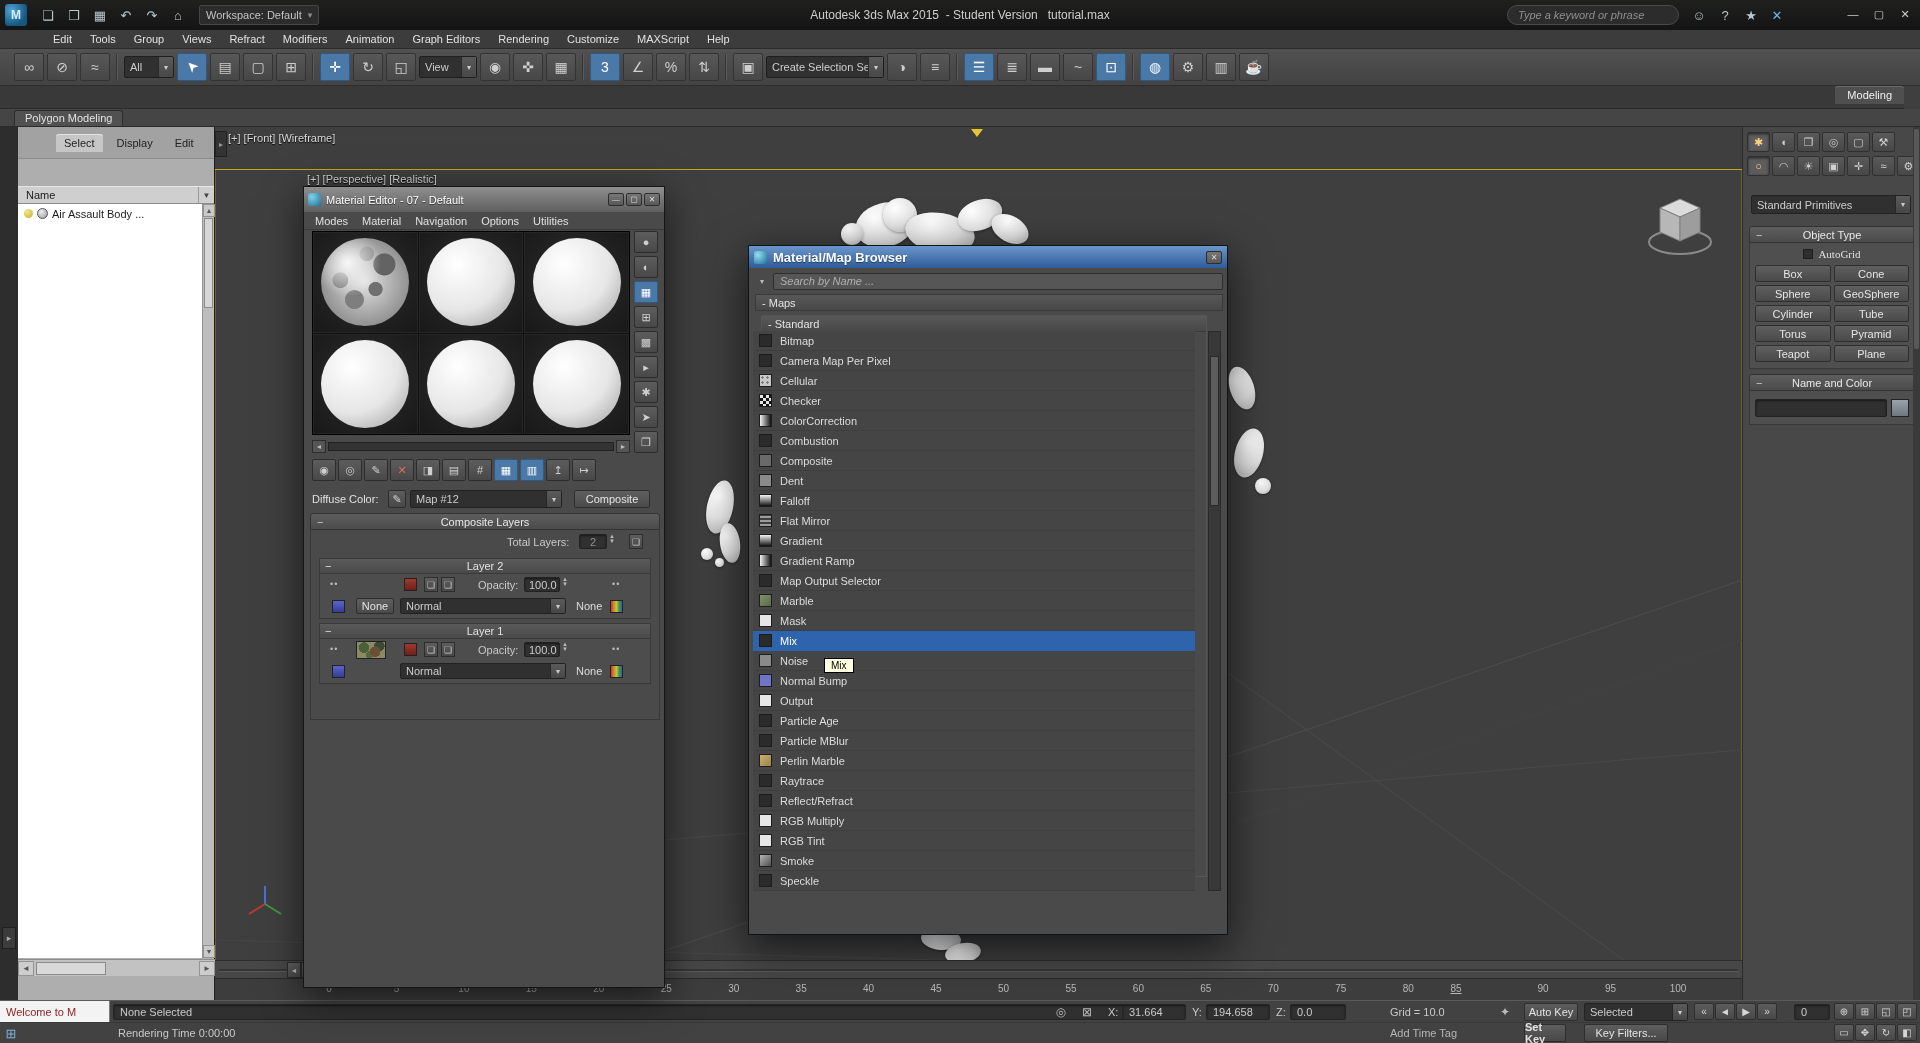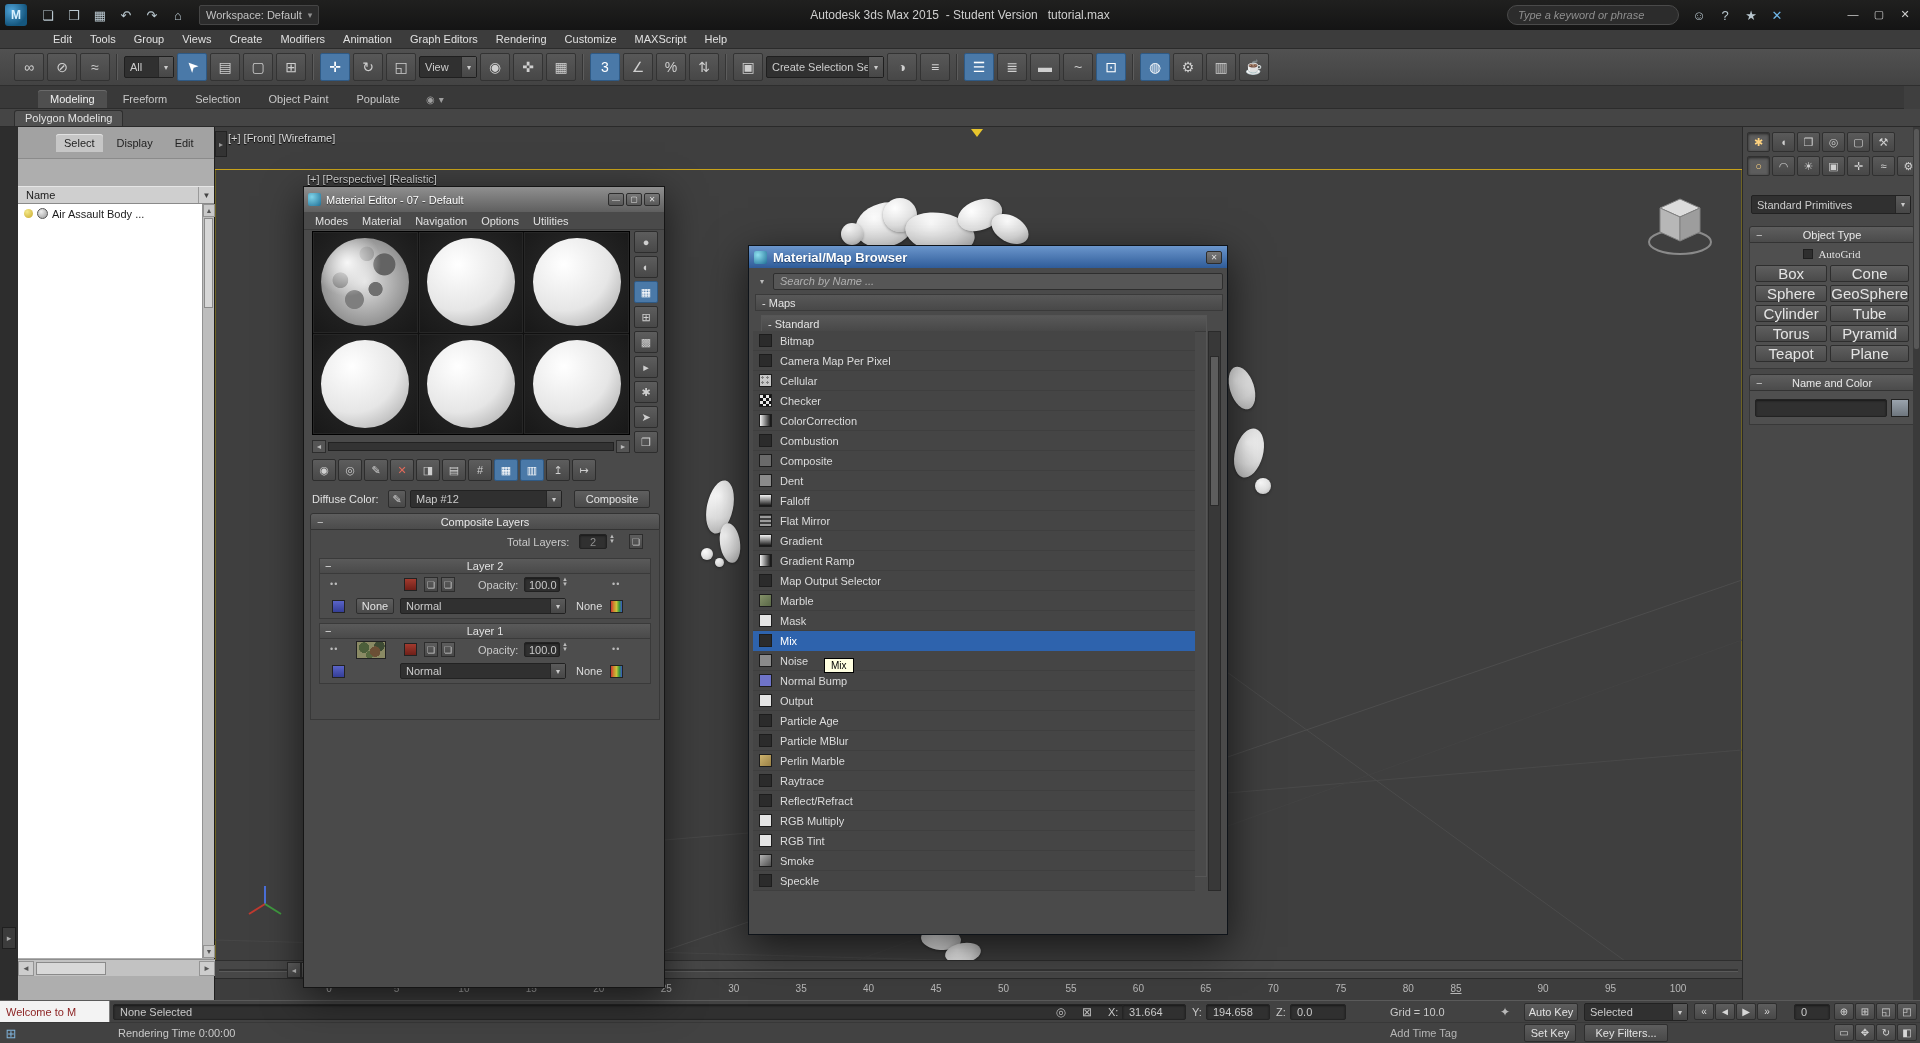--- a/index.html
+++ b/index.html
@@ -43,21 +43,21 @@
   .ib .cursorg { display:inline-block; transform:rotate(225deg); }
   .tsep { width:2px; height:26px; background:#353535; border-right:1px solid #5c5c5c; margin:0 3px; }
   .tselect { height:22px; background:#303030; border:1px solid #1f1f1f; border-radius:2px;
              display:flex; align-items:center; color:#ccc; }
   .tselect .tsel-text { flex:1; padding:0 5px; overflow:hidden; white-space:nowrap; }
   .tselect .tsel-arrow { width:15px; height:100%; background:linear-gradient(#5a5a5a,#474747);
              border-left:1px solid #2a2a2a; display:flex; align-items:center; justify-content:center; font-size:8px; }
 
   
   #ribbontabs { position:absolute; left:0; top:86px; width:1904px; height:23px; background:#393939;
-                border-bottom:1px solid #2c2c2c; display:flex; align-items:flex-end; padding-left:38px; gap:4px; }
+                border-bottom:1px solid #2c2c2c; display:flex; align-items:flex-end; padding-left:30px; gap:4px;flex-direction:column; }
   .rtab { padding:3px 12px; color:#c8c8c8; border-radius:3px 3px 0 0; cursor:default; }
   .rtab.active { background:#4f4f4f; color:#f0f0f0; box-shadow:inset 0 1px 0 #6a6a6a; }
   #ribbon-extra { display:flex; align-items:center; gap:4px; margin-left:10px; color:#9f9f9f; font-size:10px; padding-bottom:3px;}
   #polybar { position:absolute; left:0; top:109px; width:1920px; height:18px; background:#454545;
              border-bottom:1px solid #2a2a2a; display:flex; align-items:center; }
   #polytab { margin-left:14px; padding:1px 10px 2px; background:#515151; border:1px solid #2e2e2e;
              border-bottom:none; border-radius:3px 3px 0 0; color:#e2e2e2; }
   #vp-pin { position:absolute; left:971px; top:129px; width:0; height:0; z-index:4;
             border-left:6px solid transparent; border-right:6px solid transparent; border-top:8px solid #e8c52c; }
 
@@ -258,21 +258,21 @@
   .cpico { width:23px; height:20px; background:linear-gradient(#5a5a5a,#474747); border:1px solid #303030; border-radius:2px;
            color:#cfcfcf; font-size:11px; display:flex; align-items:center; justify-content:center; }
   .cpico.active { background:#5d5d5d; box-shadow:inset 0 1px 3px #222; color:#ffd37f; }
   #cp-dropdown { position:absolute; left:8px; top:68px; width:160px; height:19px; }
   .cp-rollhdr { position:absolute; left:6px; width:166px; }
   #cp-objtype-body { position:absolute; left:6px; top:116px; width:166px; height:126px; background:#4f4f4f;
                      border:1px solid #383838; border-top:none; }
   #cp-autogrid { display:flex; align-items:center; justify-content:center; gap:5px; height:22px; color:#e0e0e0;font-family:Liberation Serif, serif; }
   #cp-autogrid .cb { width:10px; height:10px; background:#2e2e2e; border:1px solid #1e1e1e; }
   #cp-btns { display:grid; grid-template-columns:1fr 1fr; gap:3px; padding:0 5px; }
-  #cp-btns .rbtn { height:17px; font-size:15px; }
+  #cp-btns .rbtn { height:17px; font-size:11px; }
   #cp-name-body { position:absolute; left:6px; top:264px; width:166px; height:34px; background:#4f4f4f;
                   border:1px solid #383838; border-top:none; display:flex; align-items:center; padding:0 5px; gap:4px; }
   #cp-name-field { flex:1; height:18px; }
   #cp-color-swatch { width:18px; height:18px; background:linear-gradient(#9aa3ad,#6e767e); border:1px solid #222; }
   #cp-scroll { position:absolute; right:0; top:0; width:7px; height:873px; background:#3a3a3a; }
   #cp-scroll .vthumb { position:absolute; left:1px; top:2px; width:5px; height:220px; background:#585858; border-radius:2px; }
 </style>
 </head>
 <body>
 
@@ -305,21 +305,21 @@
         <div class="qico">▢</div>
         <div class="qico">✕</div>
       </div>
   </div>
 
   <div id="menubar">
       <div class="menu-item">Edit</div>
       <div class="menu-item">Tools</div>
       <div class="menu-item">Group</div>
       <div class="menu-item">Views</div>
-      <div class="menu-item">Create</div>
+      <div class="menu-item">Refract</div>
       <div class="menu-item">Modifiers</div>
       <div class="menu-item">Animation</div>
       <div class="menu-item">Graph Editors</div>
       <div class="menu-item">Rendering</div>
       <div class="menu-item">Customize</div>
       <div class="menu-item">MAXScript</div>
       <div class="menu-item">Help</div>
     </div>
 
   <div id="toolbar">
@@ -532,21 +532,21 @@
         <div class="navb">⊞</div>
         <div class="navb">◱</div>
         <div class="navb">◰</div>
       </div>
   </div>
 
   <div id="srow2" class="statusrow">
     <div id="mini-grid-icon">⊞</div>
     <div class="slabel" style="left:118px; top:4px;">Rendering Time  0:00:00</div>
     <div class="slabel" style="left:1390px; top:4px; color:#b5b5b5;">Add Time Tag</div>
-    <div class="sbtn" style="left:1524px; width:52px; top:1px;">Set Key</div>
+    <div class="sbtn" style="left:1524px; width:42px; top:1px;font-weight:bold;">Set Key</div>
     <div class="sbtn" style="left:1584px; width:84px; top:1px;">Key Filters...</div>
     <div class="navgrp" style="left:1834px; top:1px;" id="nav2">
         <div class="navb">▭</div>
         <div class="navb">✥</div>
         <div class="navb">↻</div>
         <div class="navb">◧</div>
       </div>
   </div>
 
   <div id="mateditor">

